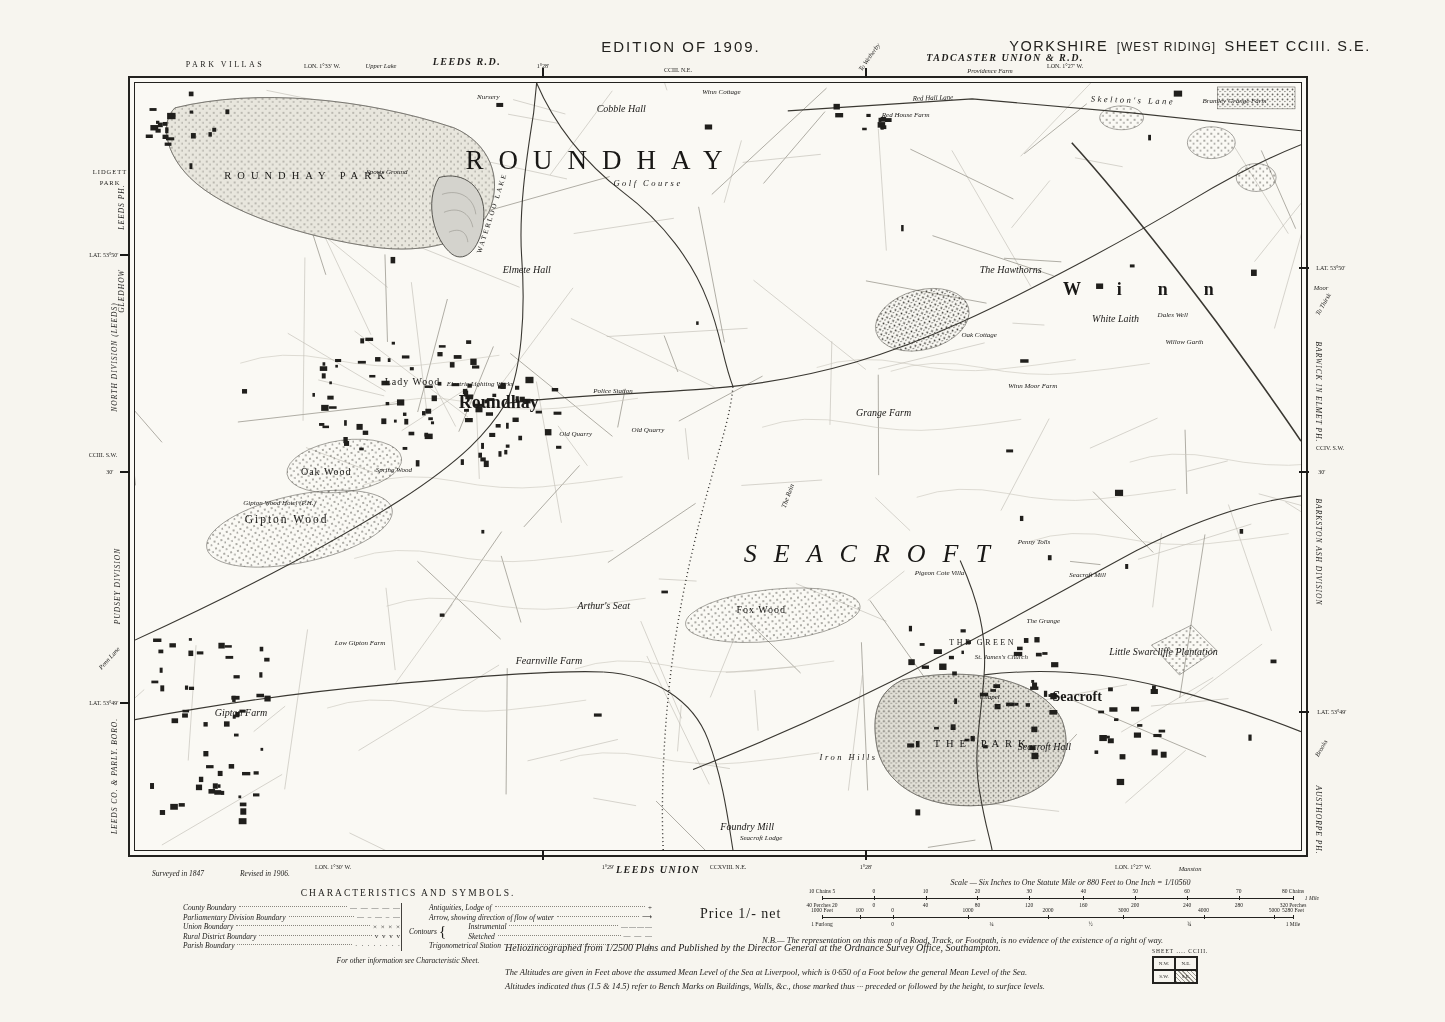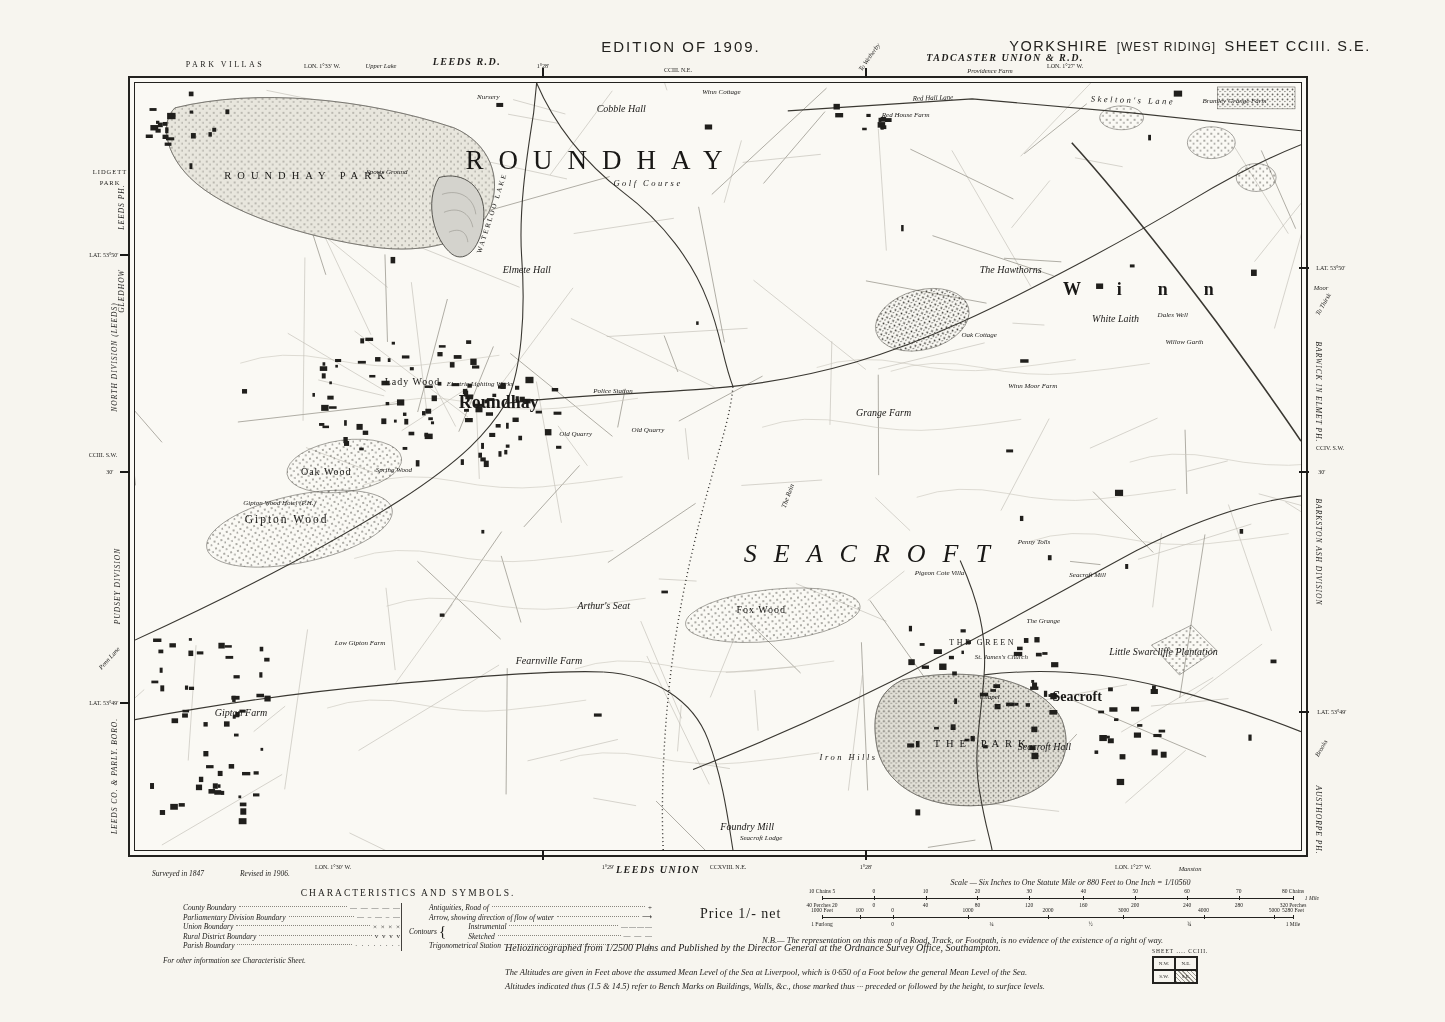--- a/index.html
+++ b/index.html
@@ -44,21 +44,21 @@
   #legend-cols{display:flex;margin-top:5px;}
   #legend-left{width:238px;}
   #legend-right{width:244px;border-left:1px solid #44423e;padding-left:7px;}
   .lrow{display:flex;align-items:center;font-size:7.5px;font-style:italic;height:9.5px;}
   .lrow .lab{white-space:nowrap;margin-left:20px;}
   .lrow .leader{flex:1;border-bottom:1px dotted #8a877f;margin:0 3px 2px 3px;min-width:6px;}
   .lrow .sym{font-style:normal;font-size:7px;white-space:nowrap;letter-spacing:1px;}
   .contour-grp{display:flex;align-items:center;font-size:7.5px;font-style:italic;}
   .contour-brace{font-size:15px;margin:0 2px;font-style:normal;}
   .contour-sub{flex:1;}
-  #legend-foot{font-size:7.5px;font-style:italic;margin-top:5px;}
+  #legend-foot{text-align:center;font-size:7.5px;font-style:italic;margin-top:5px;}
   #price{position:absolute;left:700px;top:906px;font-size:14px;letter-spacing:1px;}
   #scaleblock{position:absolute;left:818px;top:878px;width:505px;}
   #scale-title{text-align:center;font-size:8px;font-style:italic;white-space:nowrap;}
   .sbar{position:relative;height:17px;margin:2px 30px 0 4px;}
   .sb-line{position:absolute;left:0;right:0;top:52%;border-top:1px solid #23221f;}
   .sb-lab{position:absolute;transform:translateX(-50%);font-size:5.5px;white-space:nowrap;}
   .sb-lab.top{top:-1px;}
   .sb-lab.bot{bottom:-2px;}
   .sb-tick{position:absolute;top:40%;height:4px;border-left:1px solid #23221f;}
   .sb-end{position:absolute;right:-26px;top:50%;transform:translateY(-50%);font-size:5.5px;font-style:italic;}
@@ -674,21 +674,21 @@
             <span class="sym">v  v  v  v</span>
           </div>
           <div class="lrow">
             <span class="lab">Parish Boundary</span>
             <span class="leader"></span>
             <span class="sym">· · · · · · · ·</span>
           </div>
         </div>
       <div id="legend-right">
           <div class="lrow">
-            <span class="lab">Antiquities, Road of</span>
+            <span class="lab">Antiquities, Lodge of</span>
             <span class="leader"></span>
             <span class="sym">+</span>
           </div>
           <div class="lrow">
             <span class="lab">Arrow, showing direction of flow of water</span>
             <span class="leader"></span>
             <span class="sym">⟶</span>
           </div>
           <div class="contour-grp">
             <span class="lab">Contours</span>

